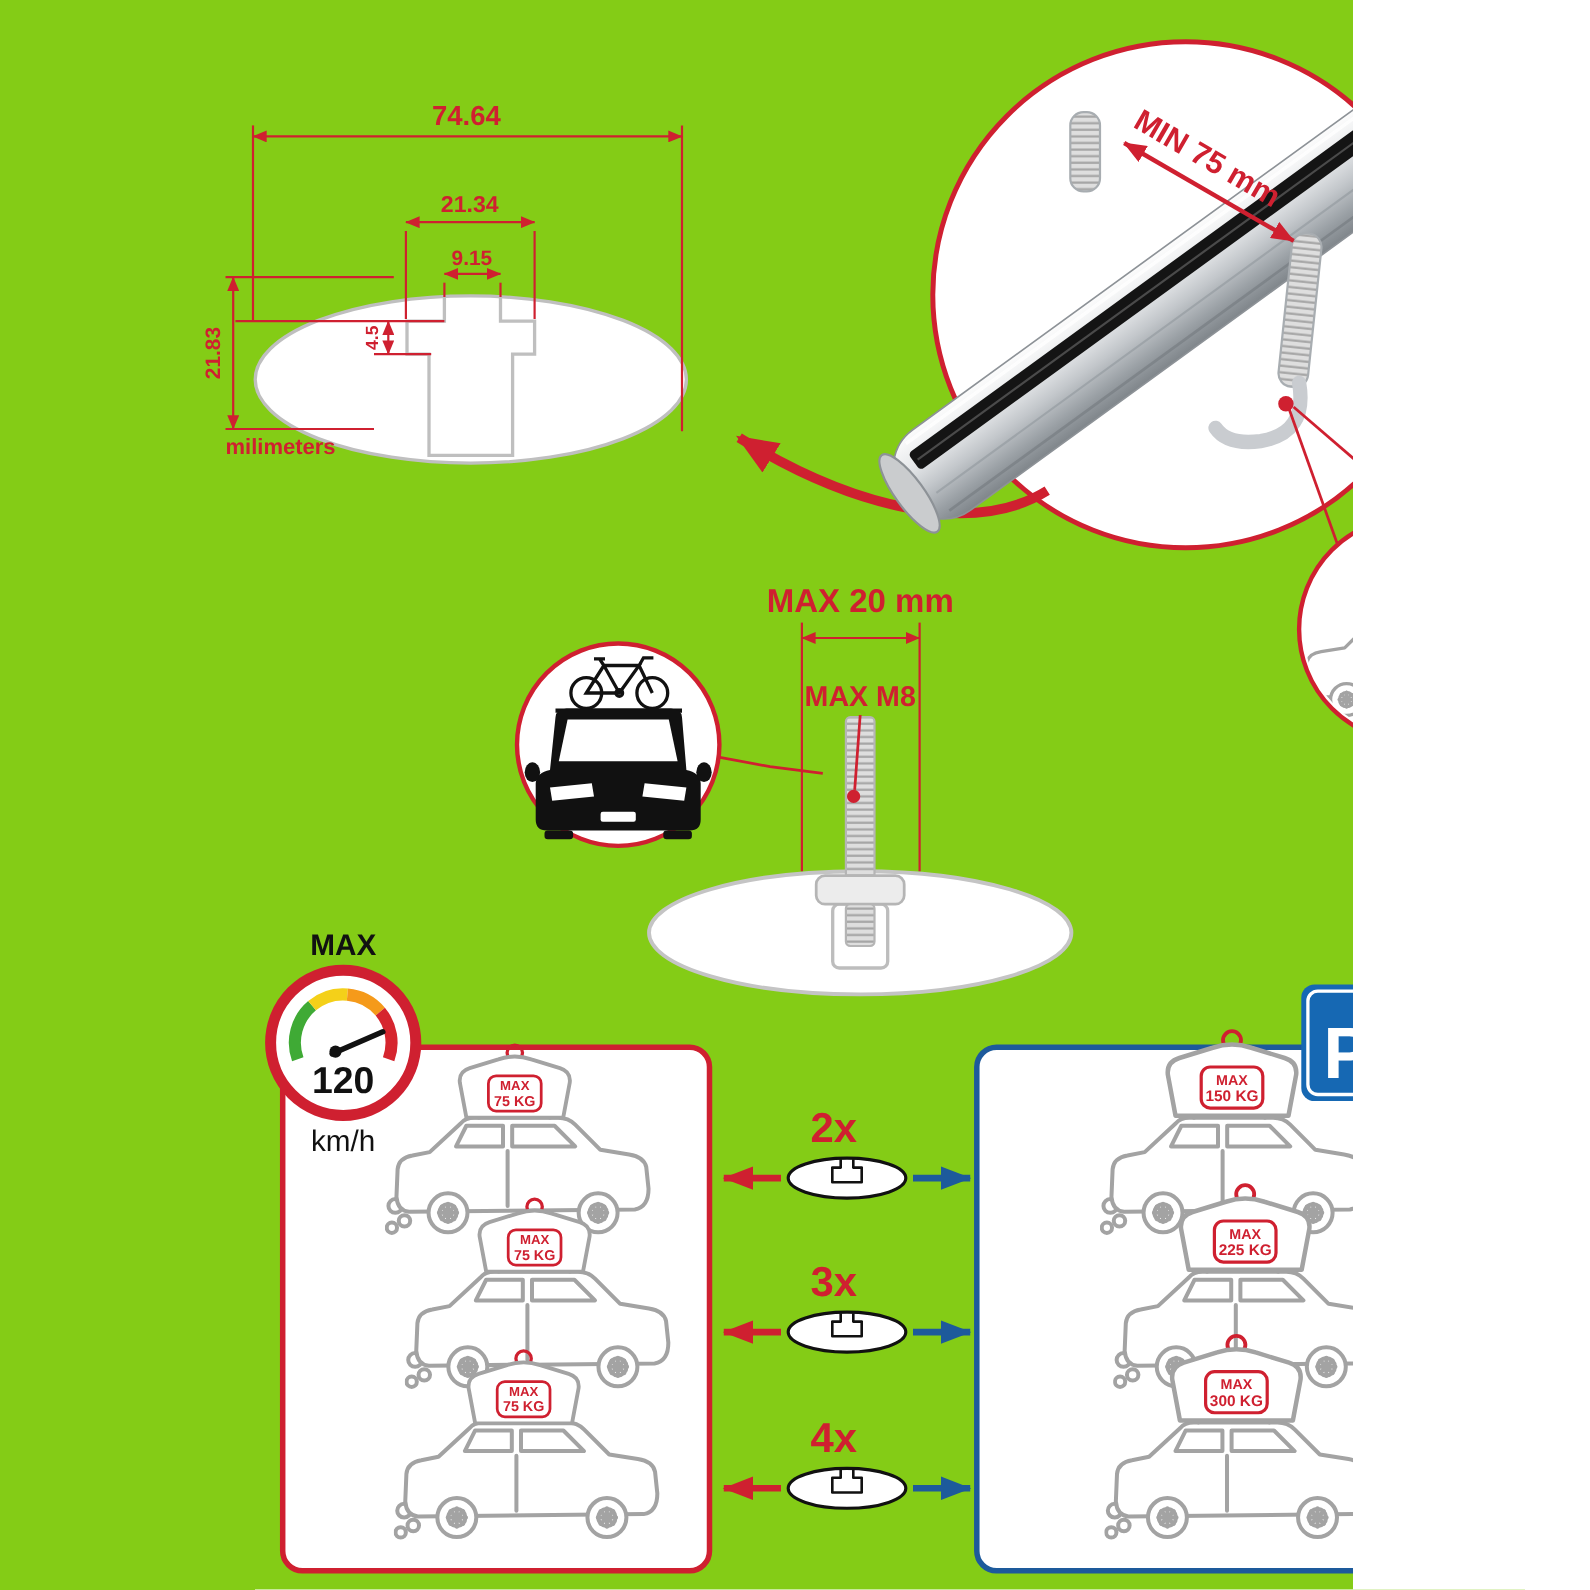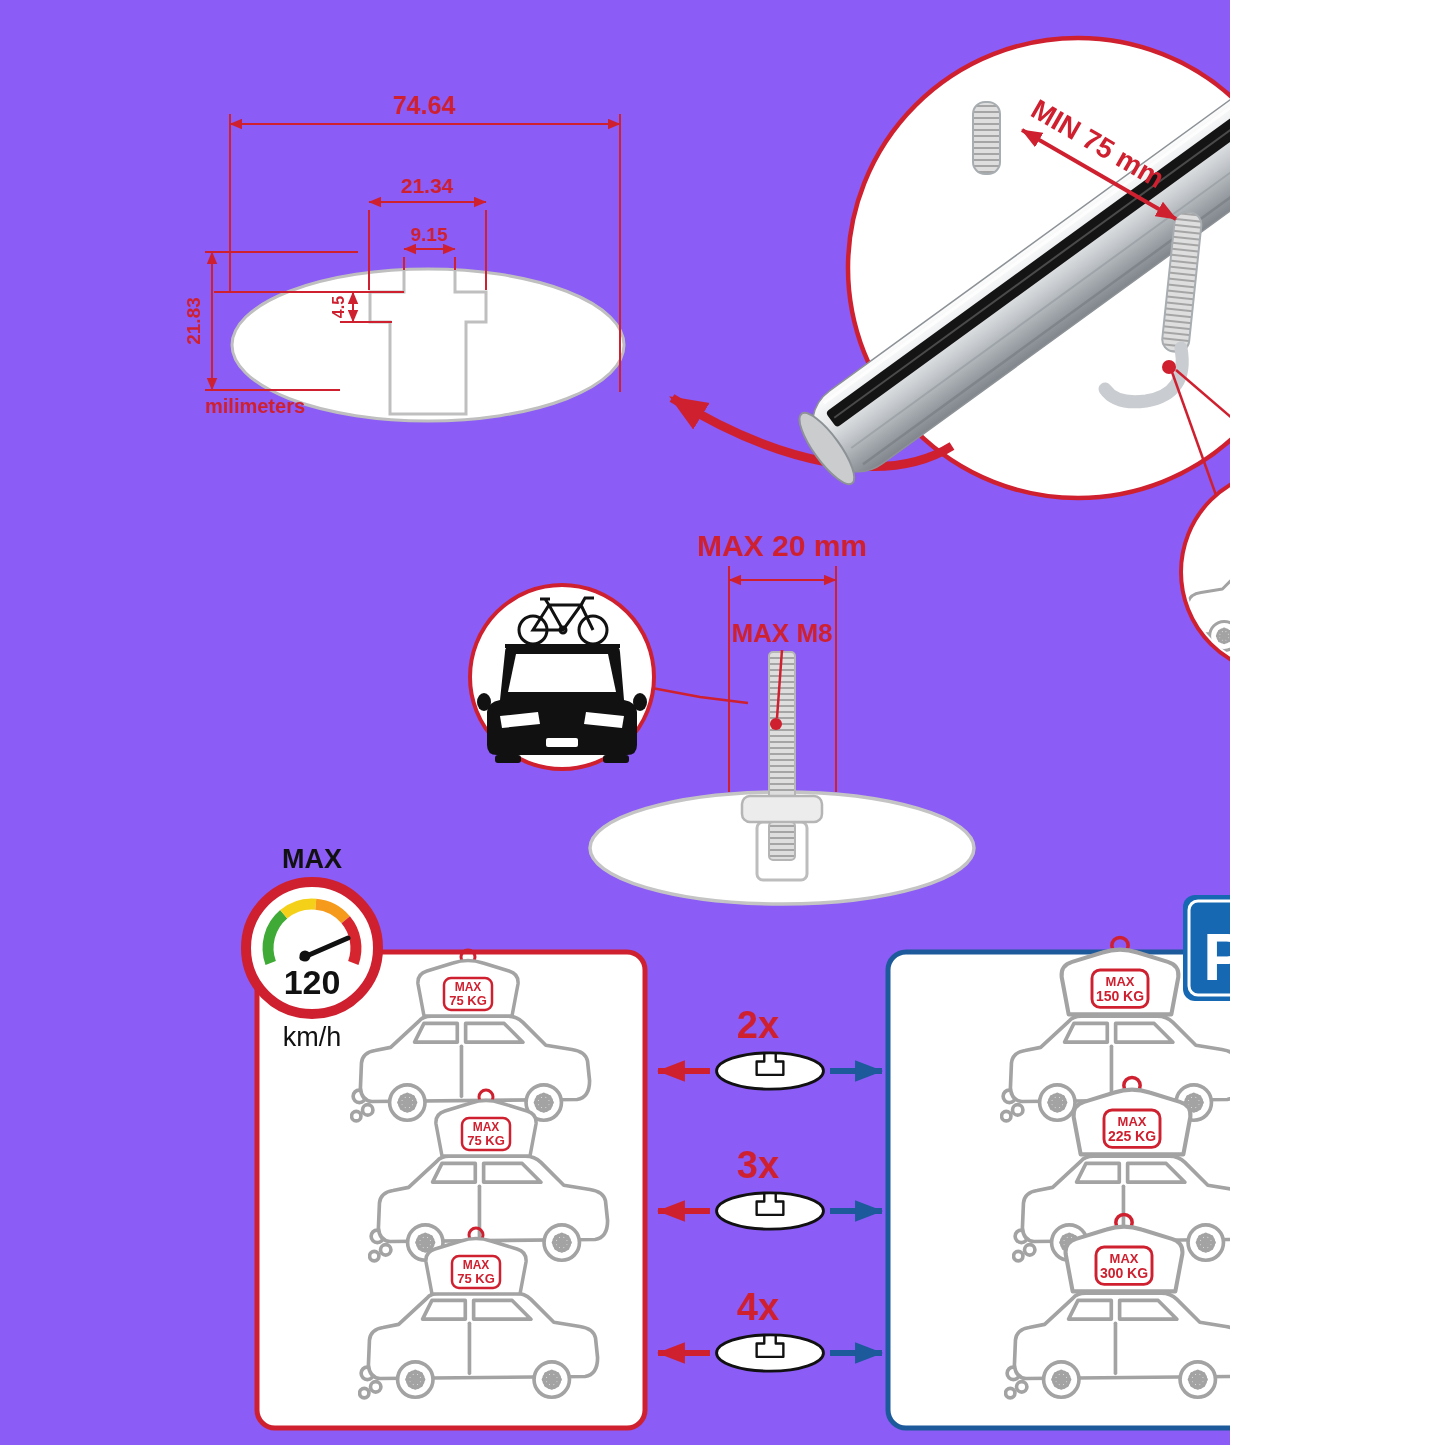--- a/index.html
+++ b/index.html
@@ -1,16 +1,16 @@
 <!DOCTYPE html>
 <html><head>
 <meta charset="utf-8">
 <style>
   html,body { margin:0; padding:0; background:#ffffff; }
-  .canvas { position:relative; width:1230px; height:1445px; background:#8b5cf6; overflow:hidden; }
+  .canvas { position:relative; width:1230px; height:1445px; background:#84cc16; overflow:hidden; }
   svg { display:block; }
   .t-red   { fill:#cf2030; font-family:"Liberation Sans",sans-serif; font-weight:bold; }
   .t-black { fill:#111111; font-family:"Liberation Sans",sans-serif; font-weight:bold; }
   .t-black-reg { fill:#111111; font-family:"Liberation Sans",sans-serif; font-weight:normal; }
   .t-white { fill:#ffffff; font-family:"Liberation Sans",sans-serif; font-weight:bold; }
 </style>
 </head>
 <body>
 
 <div class="canvas">

